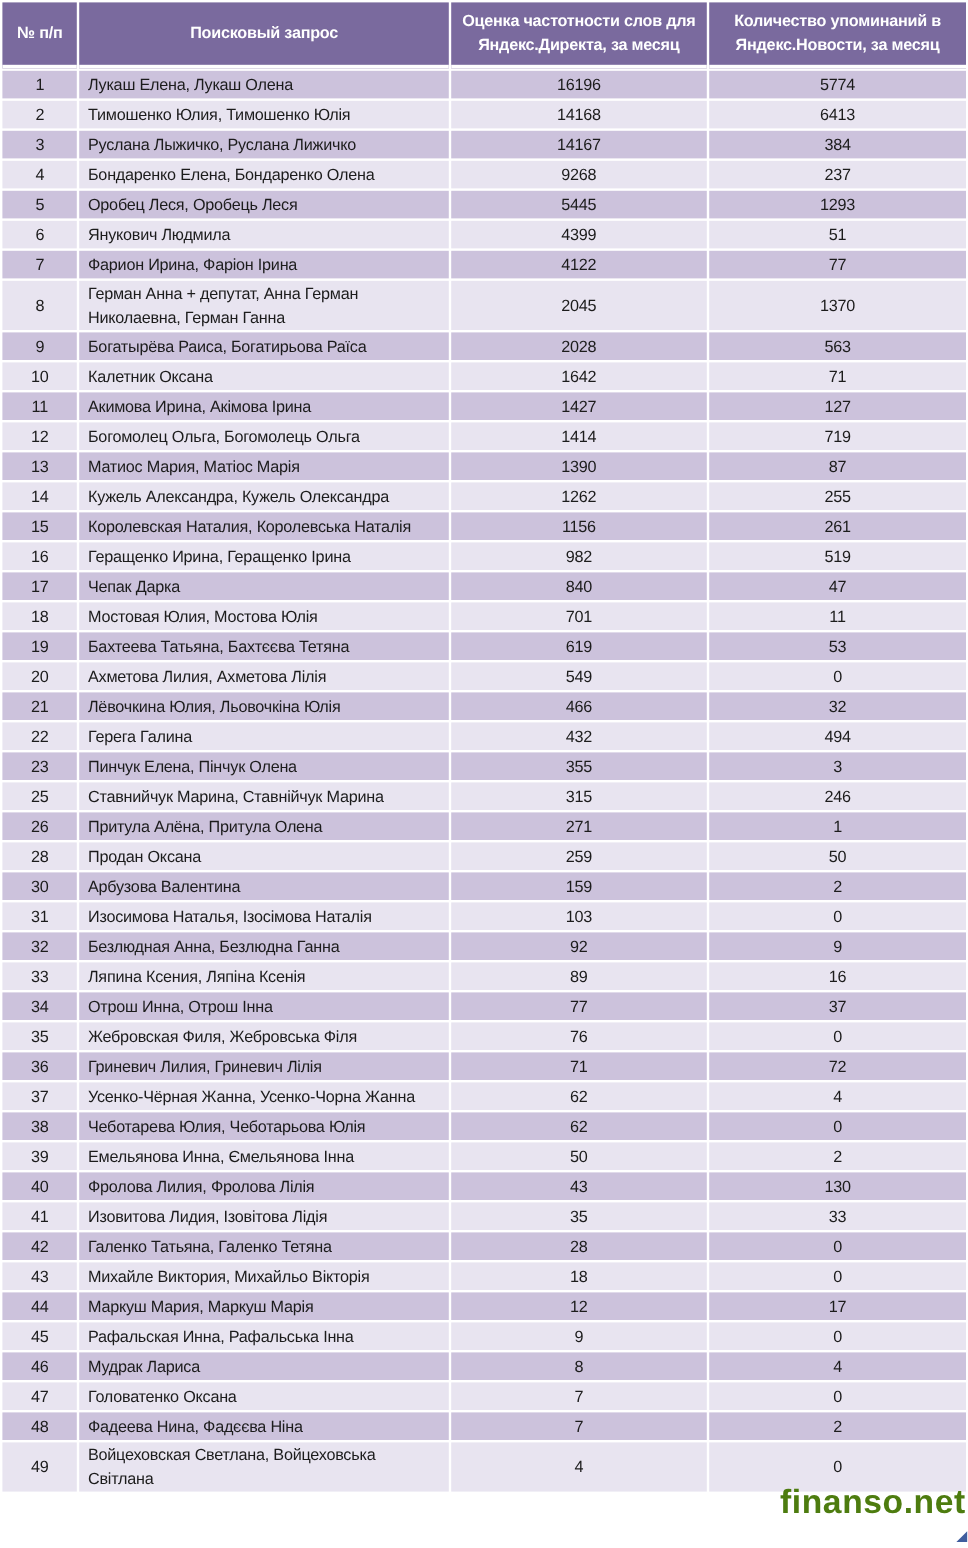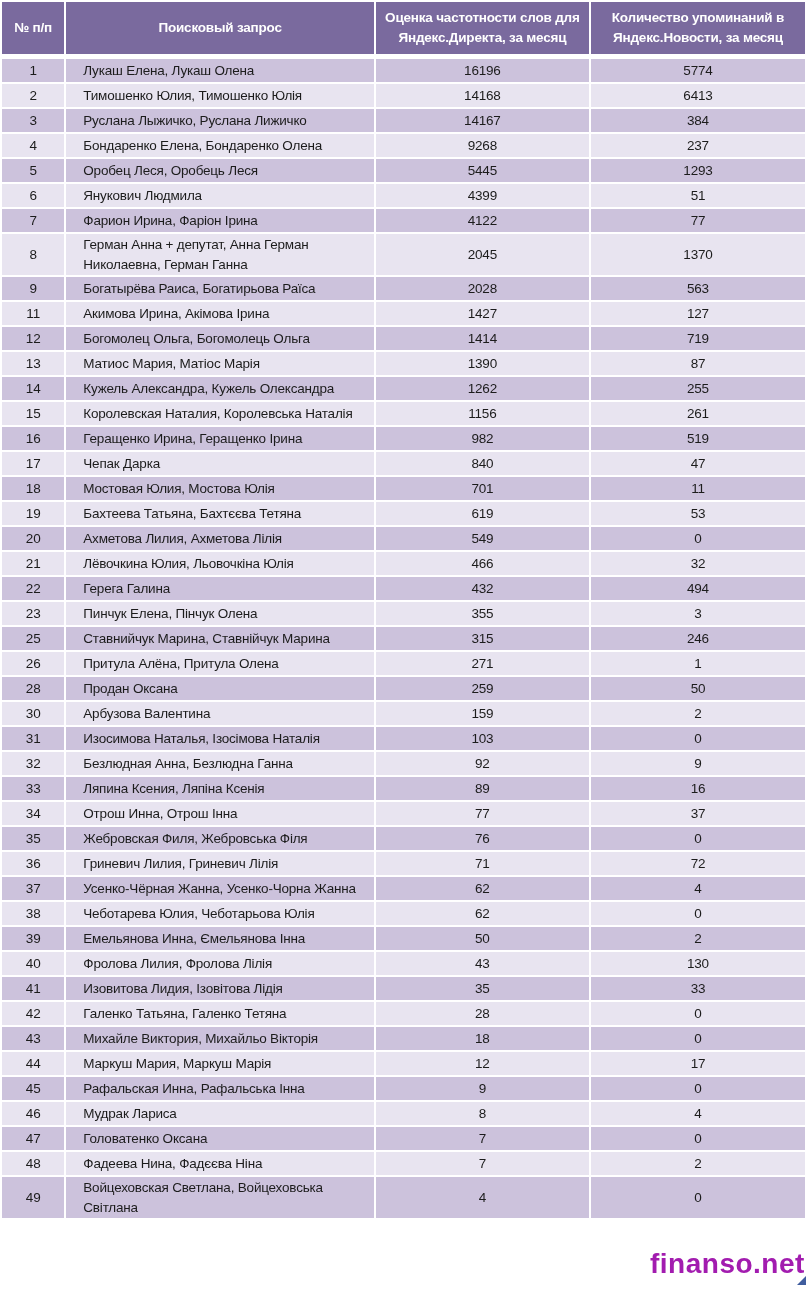--- a/index.html
+++ b/index.html
@@ -40,35 +40,34 @@
   }
   td {
     font-size: 13.5px;
     color: #1c1c1c;
     height: 21px;
     vertical-align: middle;
     padding: 0;
     letter-spacing: -0.2px;
     line-height: 1.45;
   }
-  td.query { text-align: left; padding: 1px 17px; }
+  td.query { text-align: left; padding: 1px 7px; }
   td.num, td.val { text-align: center; }
   tbody tr:nth-child(odd) td  { background: #ccc2dc; }
   tbody tr:nth-child(even) td { background: #e8e4f0; }
   .watermark {
     position: absolute;
     left: 650px;
     top: 1236px;
     font-size: 28px;
     font-weight: bold;
-    color: #a21caf;
+    color: #4d7c0f;
     letter-spacing: 0.5px;
     z-index: 5;
     font-family: "Liberation Sans", sans-serif;
-    margin-top: 12px;
   }
   .corner-triangle {
     position: absolute;
     left: 797px;
     top: 1276px;
     width: 0;
     height: 0;
     border-left: 9px solid transparent;
     border-bottom: 9px solid #3f5d9e;
     z-index: 4;
@@ -141,20 +140,26 @@
         <td class="val">2045</td>
         <td class="val">1370</td>
       </tr>
       <tr>
         <td class="num">9</td>
         <td class="query">Богатырёва Раиса, Богатирьова Раїса</td>
         <td class="val">2028</td>
         <td class="val">563</td>
       </tr>
       <tr>
+        <td class="num">10</td>
+        <td class="query">Калетник Оксана</td>
+        <td class="val">1642</td>
+        <td class="val">71</td>
+      </tr>
+      <tr>
         <td class="num">11</td>
         <td class="query">Акимова Ирина, Акімова Ірина</td>
         <td class="val">1427</td>
         <td class="val">127</td>
       </tr>
       <tr>
         <td class="num">12</td>
         <td class="query">Богомолец Ольга, Богомолець Ольга</td>
         <td class="val">1414</td>
         <td class="val">719</td>

